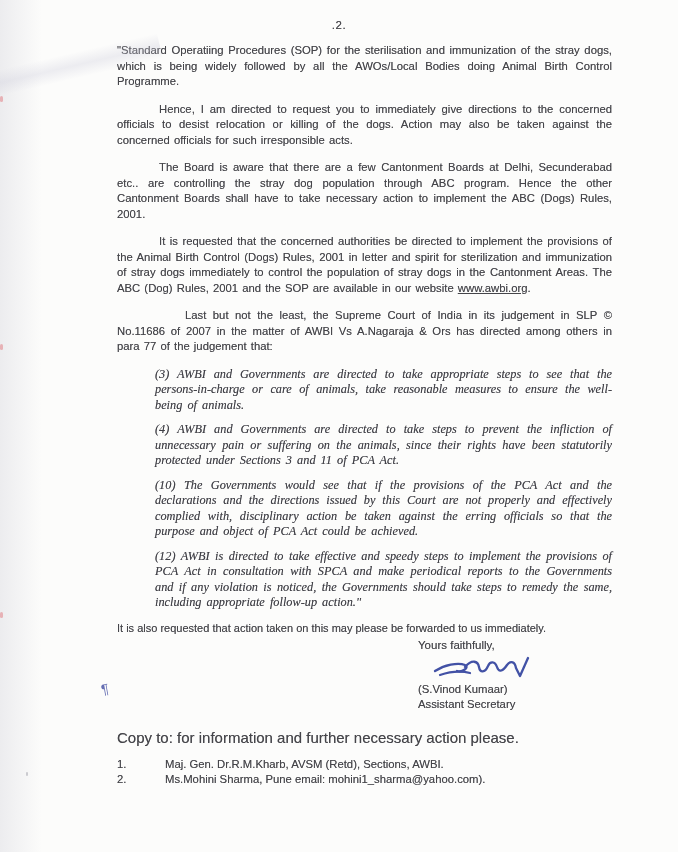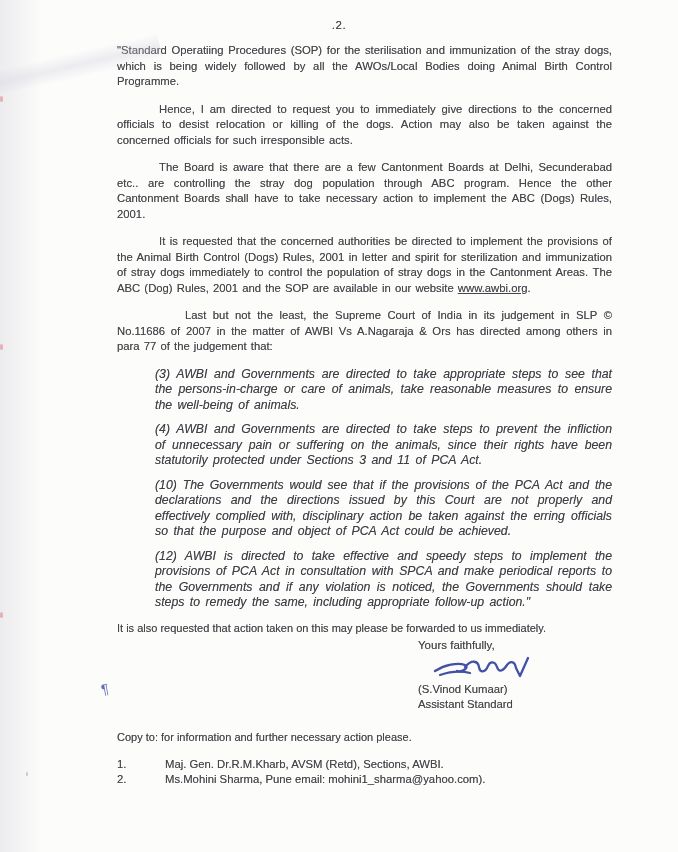--- a/index.html
+++ b/index.html
@@ -41,39 +41,39 @@
   .indent-1{text-indent:42px;}
   .indent-2{text-indent:68px;}
   .weblink{text-decoration:underline;color:inherit;margin-top:24px;}
   .quote-para{
     font-size:12.3px;line-height:15.5px;font-style:italic;text-align:justify;
     margin:0 0 9px 38px;
     color:#3f3f46;
     text-shadow:0 0 0.5px rgba(63,63,70,0.55);
     word-spacing:2px;
   }
-  .quote-group{margin-bottom:1px;}
+  .quote-group{margin-bottom:1px;font-family:Liberation Serif, serif;}
   .closing-para{
     font-size:11px;line-height:15.5px;margin:10px 0 0 0;
     text-shadow:0 0 0.6px rgba(70,70,75,0.6);
   }
   .sig-block{
     width:132px;margin:2px 62px 0 auto;text-align:left;
   }
   .sig-valediction{font-size:11.5px;line-height:15px;text-shadow:0 0 0.6px rgba(70,70,75,0.6);}
   .sig-scribble{display:block;margin:1px auto 0 auto;}
   .sig-name{font-size:11.3px;line-height:15px;text-shadow:0 0 0.6px rgba(70,70,75,0.6);}
   .sig-title{font-size:11.3px;line-height:15px;text-shadow:0 0 0.6px rgba(70,70,75,0.6);}
   .ink-mark{
     position:absolute;left:101px;top:681px;
     font-size:14px;color:rgba(62,74,160,0.8);
     transform:rotate(-10deg);
   }
   .copy-heading{
-    font-size:11px;line-height:15.5px;margin:18px 0 0 0;
+    font-size:15px;line-height:15.5px;margin:18px 0 0 0;
     text-shadow:0 0 0.6px rgba(70,70,75,0.6);
   }
   .copy-list{margin-top:11px;}
   .copy-item{display:flex;font-size:11.3px;line-height:15.5px;
     text-shadow:0 0 0.6px rgba(70,70,75,0.6);}
   .copy-item .num{width:48px;flex:0 0 48px;}
 </style>
 </head>
 <body>
 
@@ -112,21 +112,21 @@
     <div class="sig-block">
       <div class="sig-valediction">Yours faithfully,</div>
       <svg class="sig-scribble" width="104" height="28" viewBox="0 0 104 28">
         <g fill="none" stroke="#2e3f9c" stroke-width="2.3" stroke-linecap="round" stroke-linejoin="round" opacity="0.9">
           <path d="M3 17 C 12 11, 26 8, 33 11 C 38 13, 30 19, 25 17"></path>
           <path d="M33 13 C 40 5, 46 7, 47 13 C 48 19, 53 19, 56 12 C 58 7, 63 7, 65 13 C 67 19, 71 17, 75 11 C 79 6, 83 8, 84 14 L 88 22 L 96 4"></path>
           <path d="M8 21 C 20 17, 30 17, 38 19"></path>
         </g>
       </svg>
       <div class="sig-name">(S.Vinod Kumaar)</div>
-      <div class="sig-title">Assistant Standard</div>
+      <div class="sig-title">Assistant Secretary</div>
     </div>
 
     <div class="copy-heading">Copy to: for information and further necessary action please.</div>
 
     <div class="copy-list">
       <div class="copy-item">
         <span class="num">1.</span>
         <span>Maj. Gen. Dr.R.M.Kharb, AVSM (Retd), Sections, AWBI.</span>
       </div>
       <div class="copy-item">

